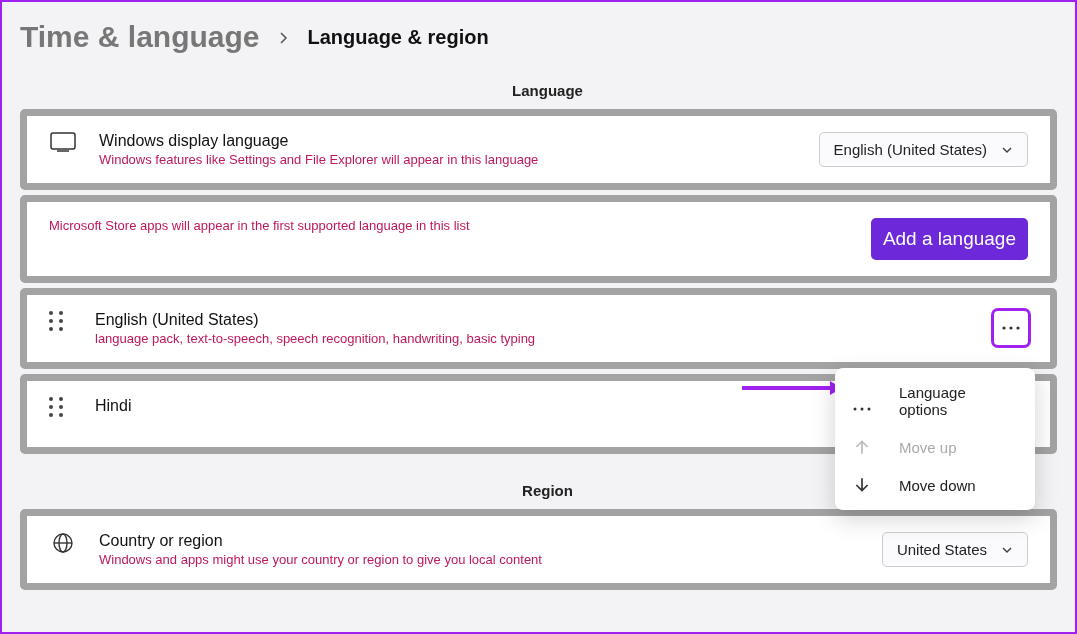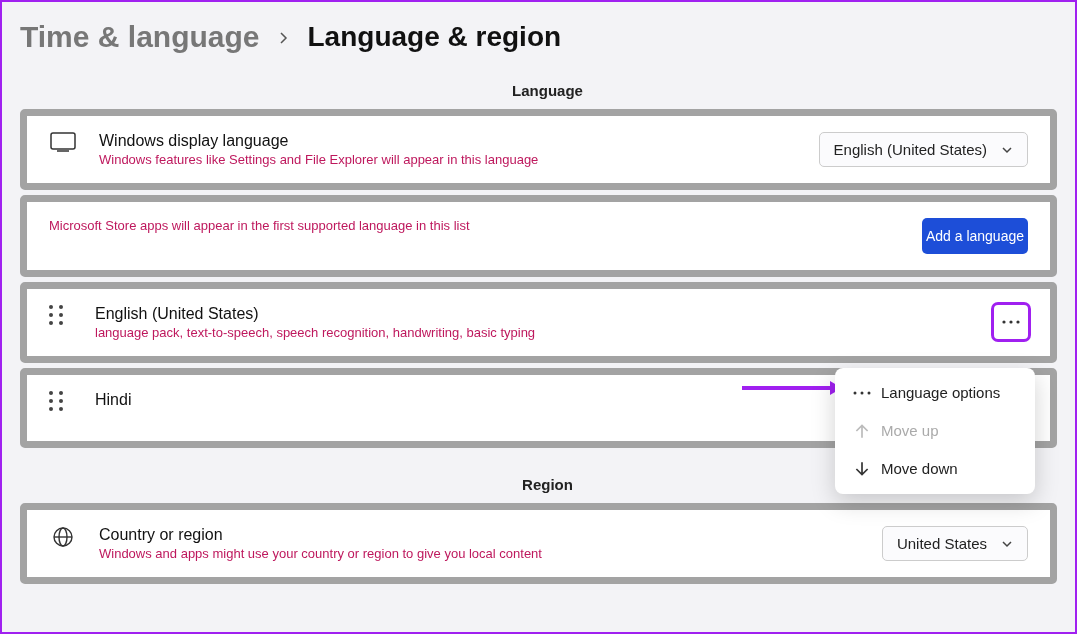--- a/index.html
+++ b/index.html
@@ -21,21 +21,21 @@
   .breadcrumb-parent {
     font-size: 30px;
     font-weight: 600;
     color: #777;
   }
   .breadcrumb-sep {
     font-size: 20px;
     color: #555;
   }
   .breadcrumb-current {
-    font-size: 28px;
+    font-size: 20px;
     font-weight: 600;
     color: #111;
   }
   .section-label {
     font-size: 15px;
     font-weight: 600;
     color: #222;
     margin: 28px 0 10px 18px;
     text-align: center;
   }
@@ -89,26 +89,26 @@
     font-size: 15px;
     color: #222;
     background: #fbfbfd;
     cursor: pointer;
   }
   .chevron {
     width: 12px; height: 12px;
     display: flex; align-items: center; justify-content: center;
   }
   .btn-primary {
-    background: #1d4ed8;
+    background: #6d28d9;
     color: #fff;
     border: none;
     border-radius: 5px;
-    padding: 10px 4px;
-    font-size: 14px;
+    padding: 10px 12px;
+    font-size: 19px;
     cursor: pointer;
   }
   .more-btn {
     width: 34px; height: 34px;
     display: flex; align-items: center; justify-content: center;
     border-radius: 4px;
     cursor: pointer;
     font-size: 18px;
     letter-spacing: 2px;
     color: #333;
@@ -122,22 +122,22 @@
     top: 366px;
     width: 200px;
     background: #fff;
     border-radius: 8px;
     box-shadow: 0 8px 24px rgba(0,0,0,0.18);
     padding: 6px 0;
     z-index: 10;
   }
   .menu-item {
     display: flex;
-    align-items: flex-start;
-    gap: 10px;
+    align-items: flex-end;
+    gap: 28px;
     padding: 10px 18px;
     font-size: 15px;
     color: #222;
     cursor: pointer;
   }
   .menu-item.disabled {
     color: #aaa;
     cursor: default;
   }
   .menu-item svg, .menu-icon {

